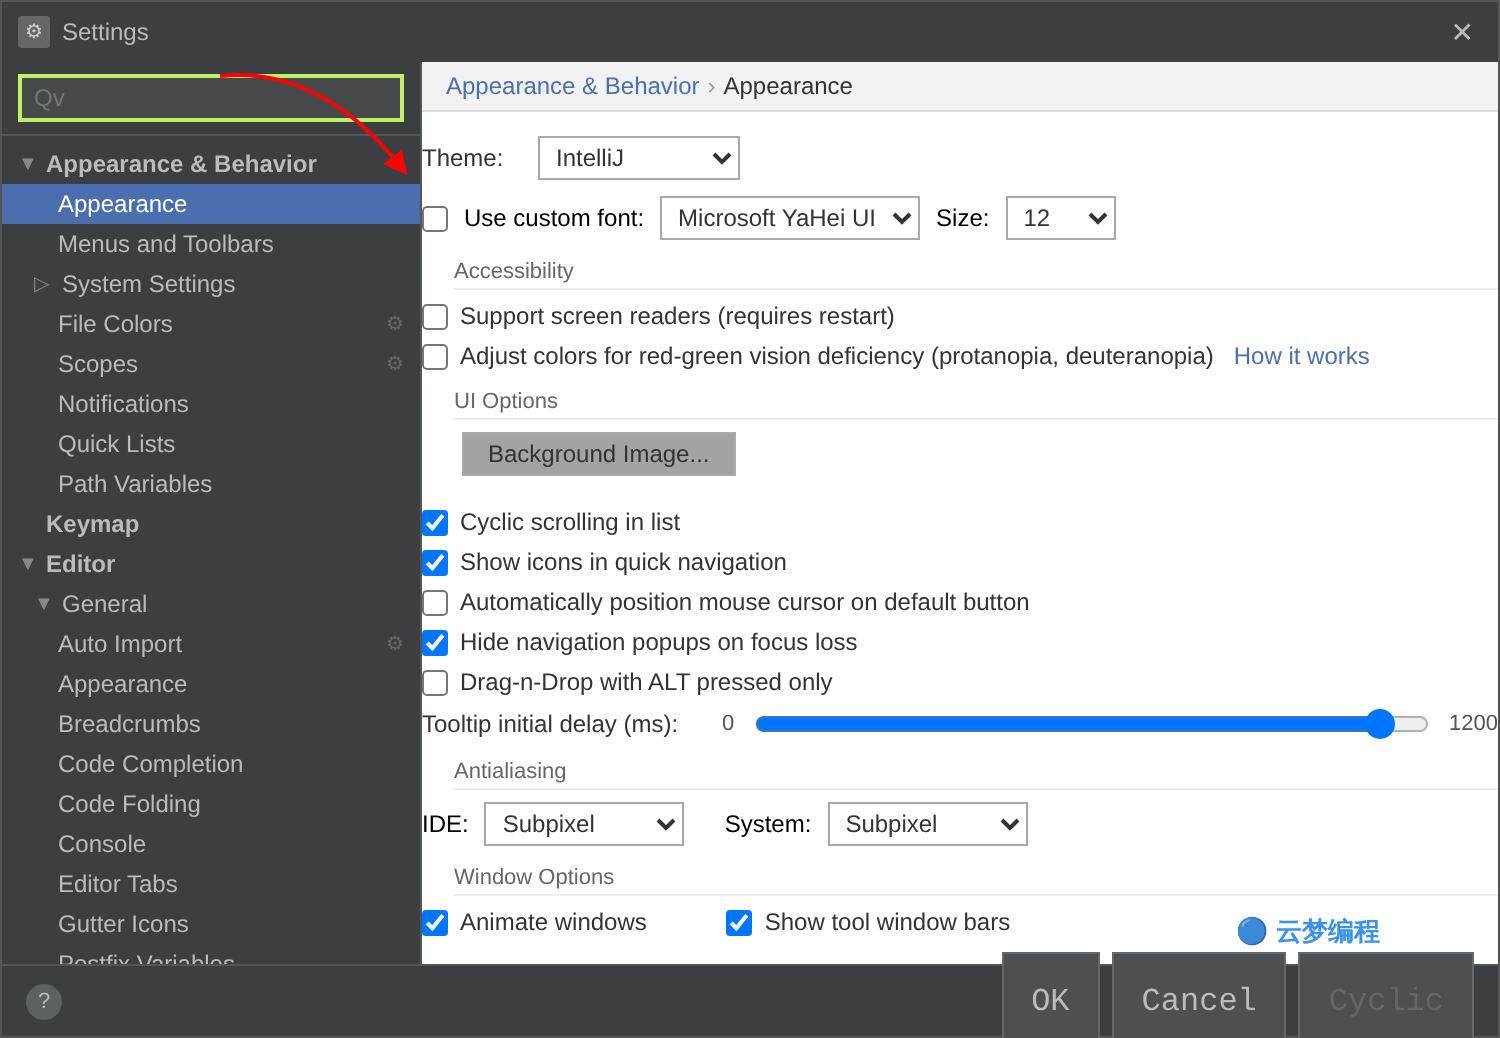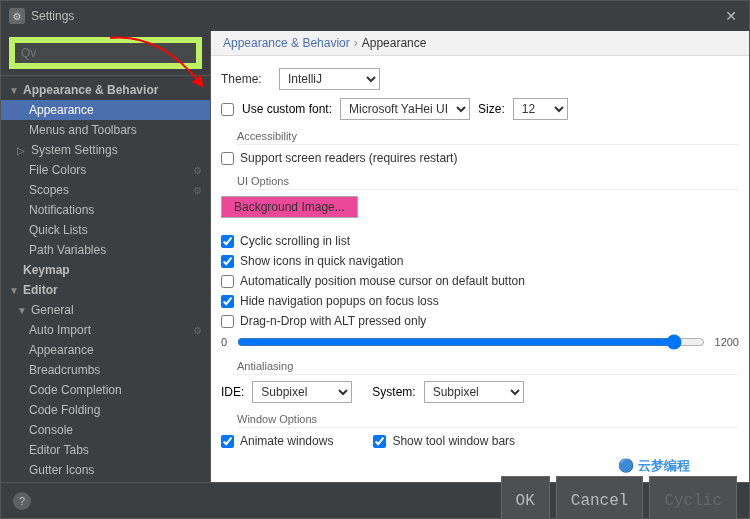--- a/index.html
+++ b/index.html
@@ -11,51 +11,51 @@
     .title-bar-left { display: flex; align-items: center; gap: 6px; }
     .title-bar-icon { width: 16px; height: 16px; background: #666; border-radius: 2px; font-size: 10px; display: flex; align-items: center; justify-content: center; color: #ccc; }
     .title-bar-text { font-size: 12px; color: #bbb; }
     .title-bar-close { cursor: pointer; font-size: 14px; color: #bbb; background: none; border: none; padding: 0 4px; }
 
     .content { display: flex; flex: 1; overflow: hidden; }
 
     
     .sidebar { width: 210px; background: #3c3f41; border-right: 1px solid #555; display: flex; flex-direction: column; overflow: hidden; }
     .search-box { padding: 6px 8px; border-bottom: 1px solid #555; }
-    .search-input { width: 100%; background: #45494a; border: 6px solid #bef264; color: #ffffff; padding: 3px 6px; font-size: 12px; outline: none; }
+    .search-input { width: 100%; background: #45494a; border: 2px solid #bef264; color: #ffffff; padding: 3px 6px; font-size: 12px; outline: none; }
 
     .tree { flex: 1; overflow-y: auto; padding: 4px 0; }
     .tree-item { padding: 3px 8px; cursor: pointer; color: #bbb; display: flex; align-items: center; gap: 4px; white-space: nowrap; }
     .tree-item.selected { background: #4b6eaf; color: #fff; }
     .tree-item.level-0 { font-weight: bold; }
     .tree-item.level-1 { padding-left: 16px; }
     .tree-item.level-2 { padding-left: 28px; }
     .expand-icon { font-size: 10px; color: #888; width: 10px; }
     .gear-icon { margin-left: auto; color: #666; font-size: 10px; }
 
     
     .main-panel { flex: 1; background: #ffffff; display: flex; flex-direction: column; overflow: hidden; }
     .breadcrumb-bar { background: #f2f2f2; border-bottom: 1px solid #ddd; padding: 5px 12px; display: flex; align-items: center; gap: 4px; font-size: 12px; color: #333; }
     .breadcrumb-sep { color: #999; }
     .breadcrumb-link { color: #4b6eaf; cursor: pointer; }
 
-    .panel-content { flex: 1; overflow-y: auto; padding: 12px 10px; background: #fff; }
+    .panel-content { flex: 1; overflow-y: auto; padding: 12px 0; background: #fff; }
 
     
     .setting-row { display: flex; align-items: center; margin-bottom: 8px; gap: 8px; }
     .setting-label { color: #333; font-size: 12px; min-width: 50px; }
 
     select { background: #fff; border: 1px solid #aaa; padding: 2px 4px; font-size: 12px; color: #333; min-width: 100px; cursor: pointer; }
 
     .checkbox-row { display: flex; align-items: center; gap: 6px; margin-bottom: 6px; font-size: 12px; color: #333; }
     .checkbox-row input[type="checkbox"] { cursor: pointer; }
 
     .section-label { color: #666; font-size: 11px; margin: 10px 0 6px 16px; border-bottom: 1px solid #eee; padding-bottom: 2px; }
 
-    .btn { background: #ec4899; border: 1px solid #aaa; padding: 3px 12px; font-size: 12px; color: #333; cursor: pointer; margin-bottom: 8px; }
+    .btn { background: #a3a3a3; border: 1px solid #aaa; padding: 3px 12px; font-size: 12px; color: #333; cursor: pointer; margin-bottom: 8px; margin-left: 20px; }
 
     .slider-row { display: flex; align-items: center; gap: 10px; margin: 6px 0; }
     .slider-label { color: #333; font-size: 12px; min-width: 140px; }
     input[type="range"] { flex: 1; cursor: pointer; }
     .slider-min { font-size: 11px; color: #555; }
     .slider-max { font-size: 11px; color: #555; }
 
     .link-text { color: #4b6eaf; cursor: pointer; font-size: 12px; margin-left: 4px; }
 
     
@@ -199,20 +199,25 @@
             <option>14</option>
           </select>
         </div>
 
         <div class="section-label">Accessibility</div>
 
         <div class="checkbox-row">
           <input type="checkbox" style="">
           <span>Support screen readers (requires restart)</span>
         </div>
+        <div class="checkbox-row">
+          <input type="checkbox" style="">
+          <span>Adjust colors for red-green vision deficiency (protanopia, deuteranopia)</span>
+          <span class="link-text">How it works</span>
+        </div>
 
         <div class="section-label">UI Options</div>
 
         <div style="margin-bottom:8px;">
           <button class="btn">Background Image...</button>
         </div>
 
         <div class="checkbox-row">
           <input type="checkbox" checked="" style="">
           <span>Cyclic scrolling in list</span>
@@ -228,20 +233,21 @@
         <div class="checkbox-row">
           <input type="checkbox" checked="" style="">
           <span>Hide navigation popups on focus loss</span>
         </div>
         <div class="checkbox-row">
           <input type="checkbox" style="">
           <span>Drag-n-Drop with ALT pressed only</span>
         </div>
 
         <div class="slider-row">
+          <span class="slider-label">Tooltip initial delay (ms):</span>
           <span class="slider-min">0</span>
           <input type="range" min="0" max="1200" value="1140" style="flex: 1 1 0%;">
           <span class="slider-max">1200</span>
         </div>
 
         <div class="section-label">Antialiasing</div>
 
         <div class="setting-row">
           <span>IDE:</span>
           <select>

